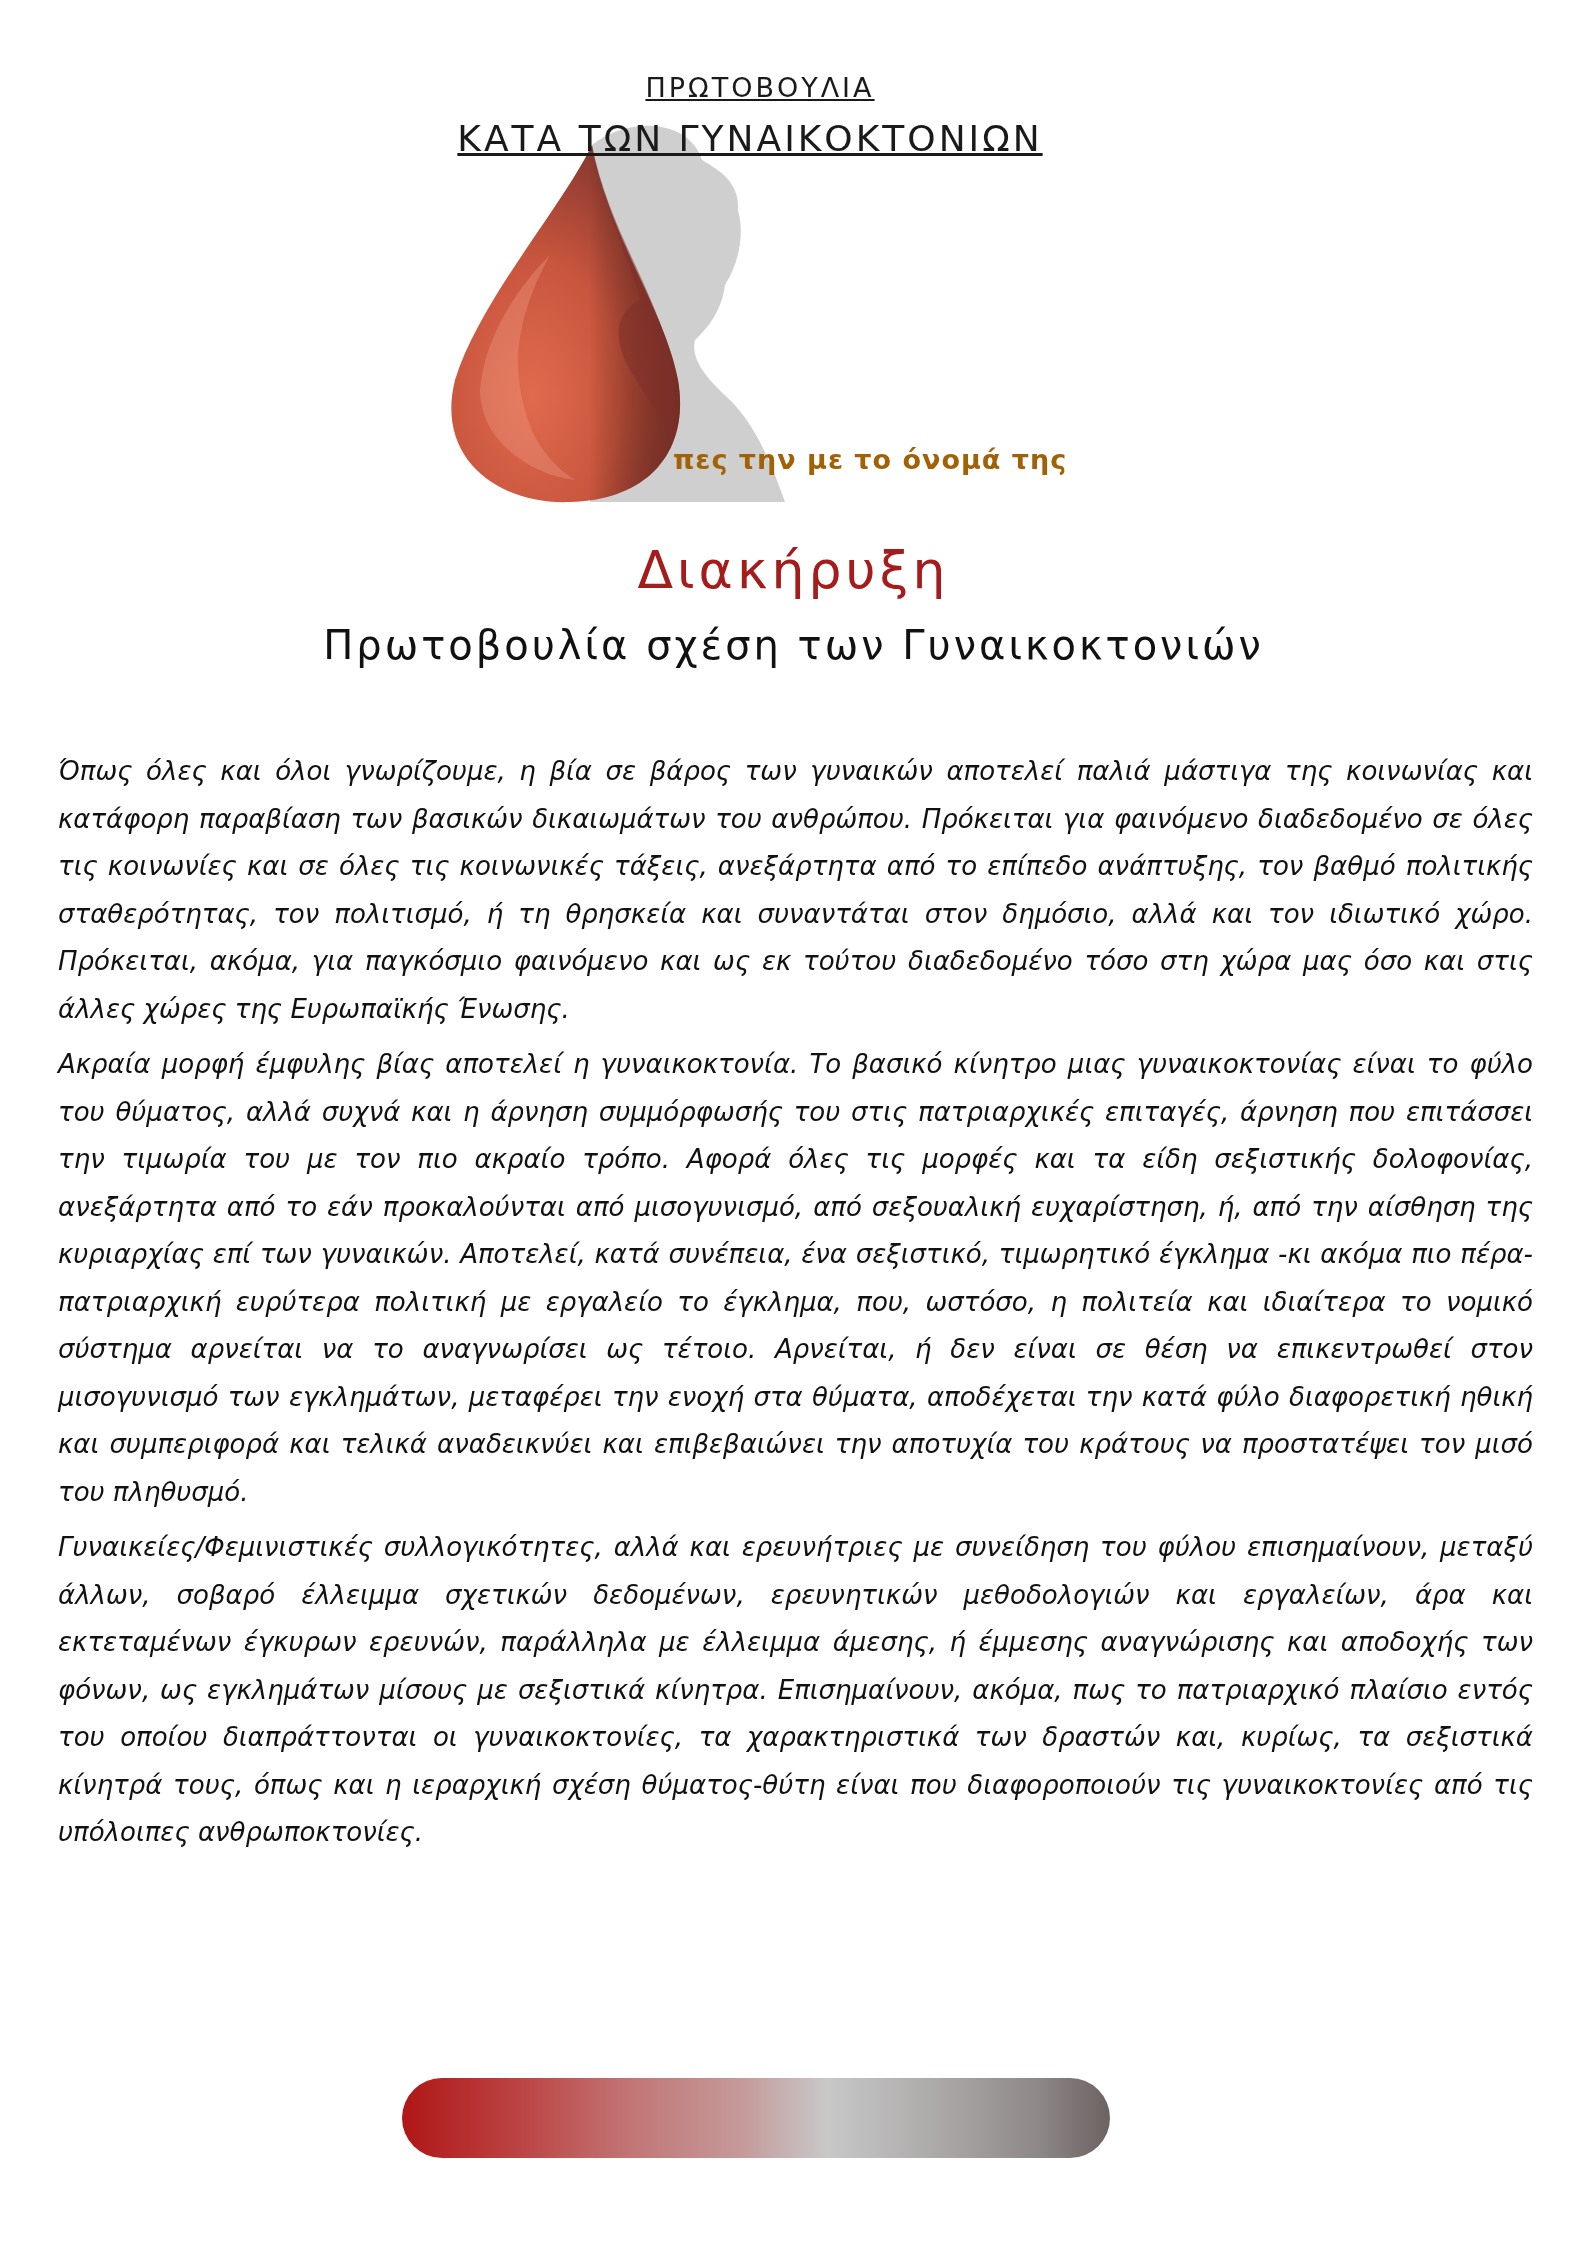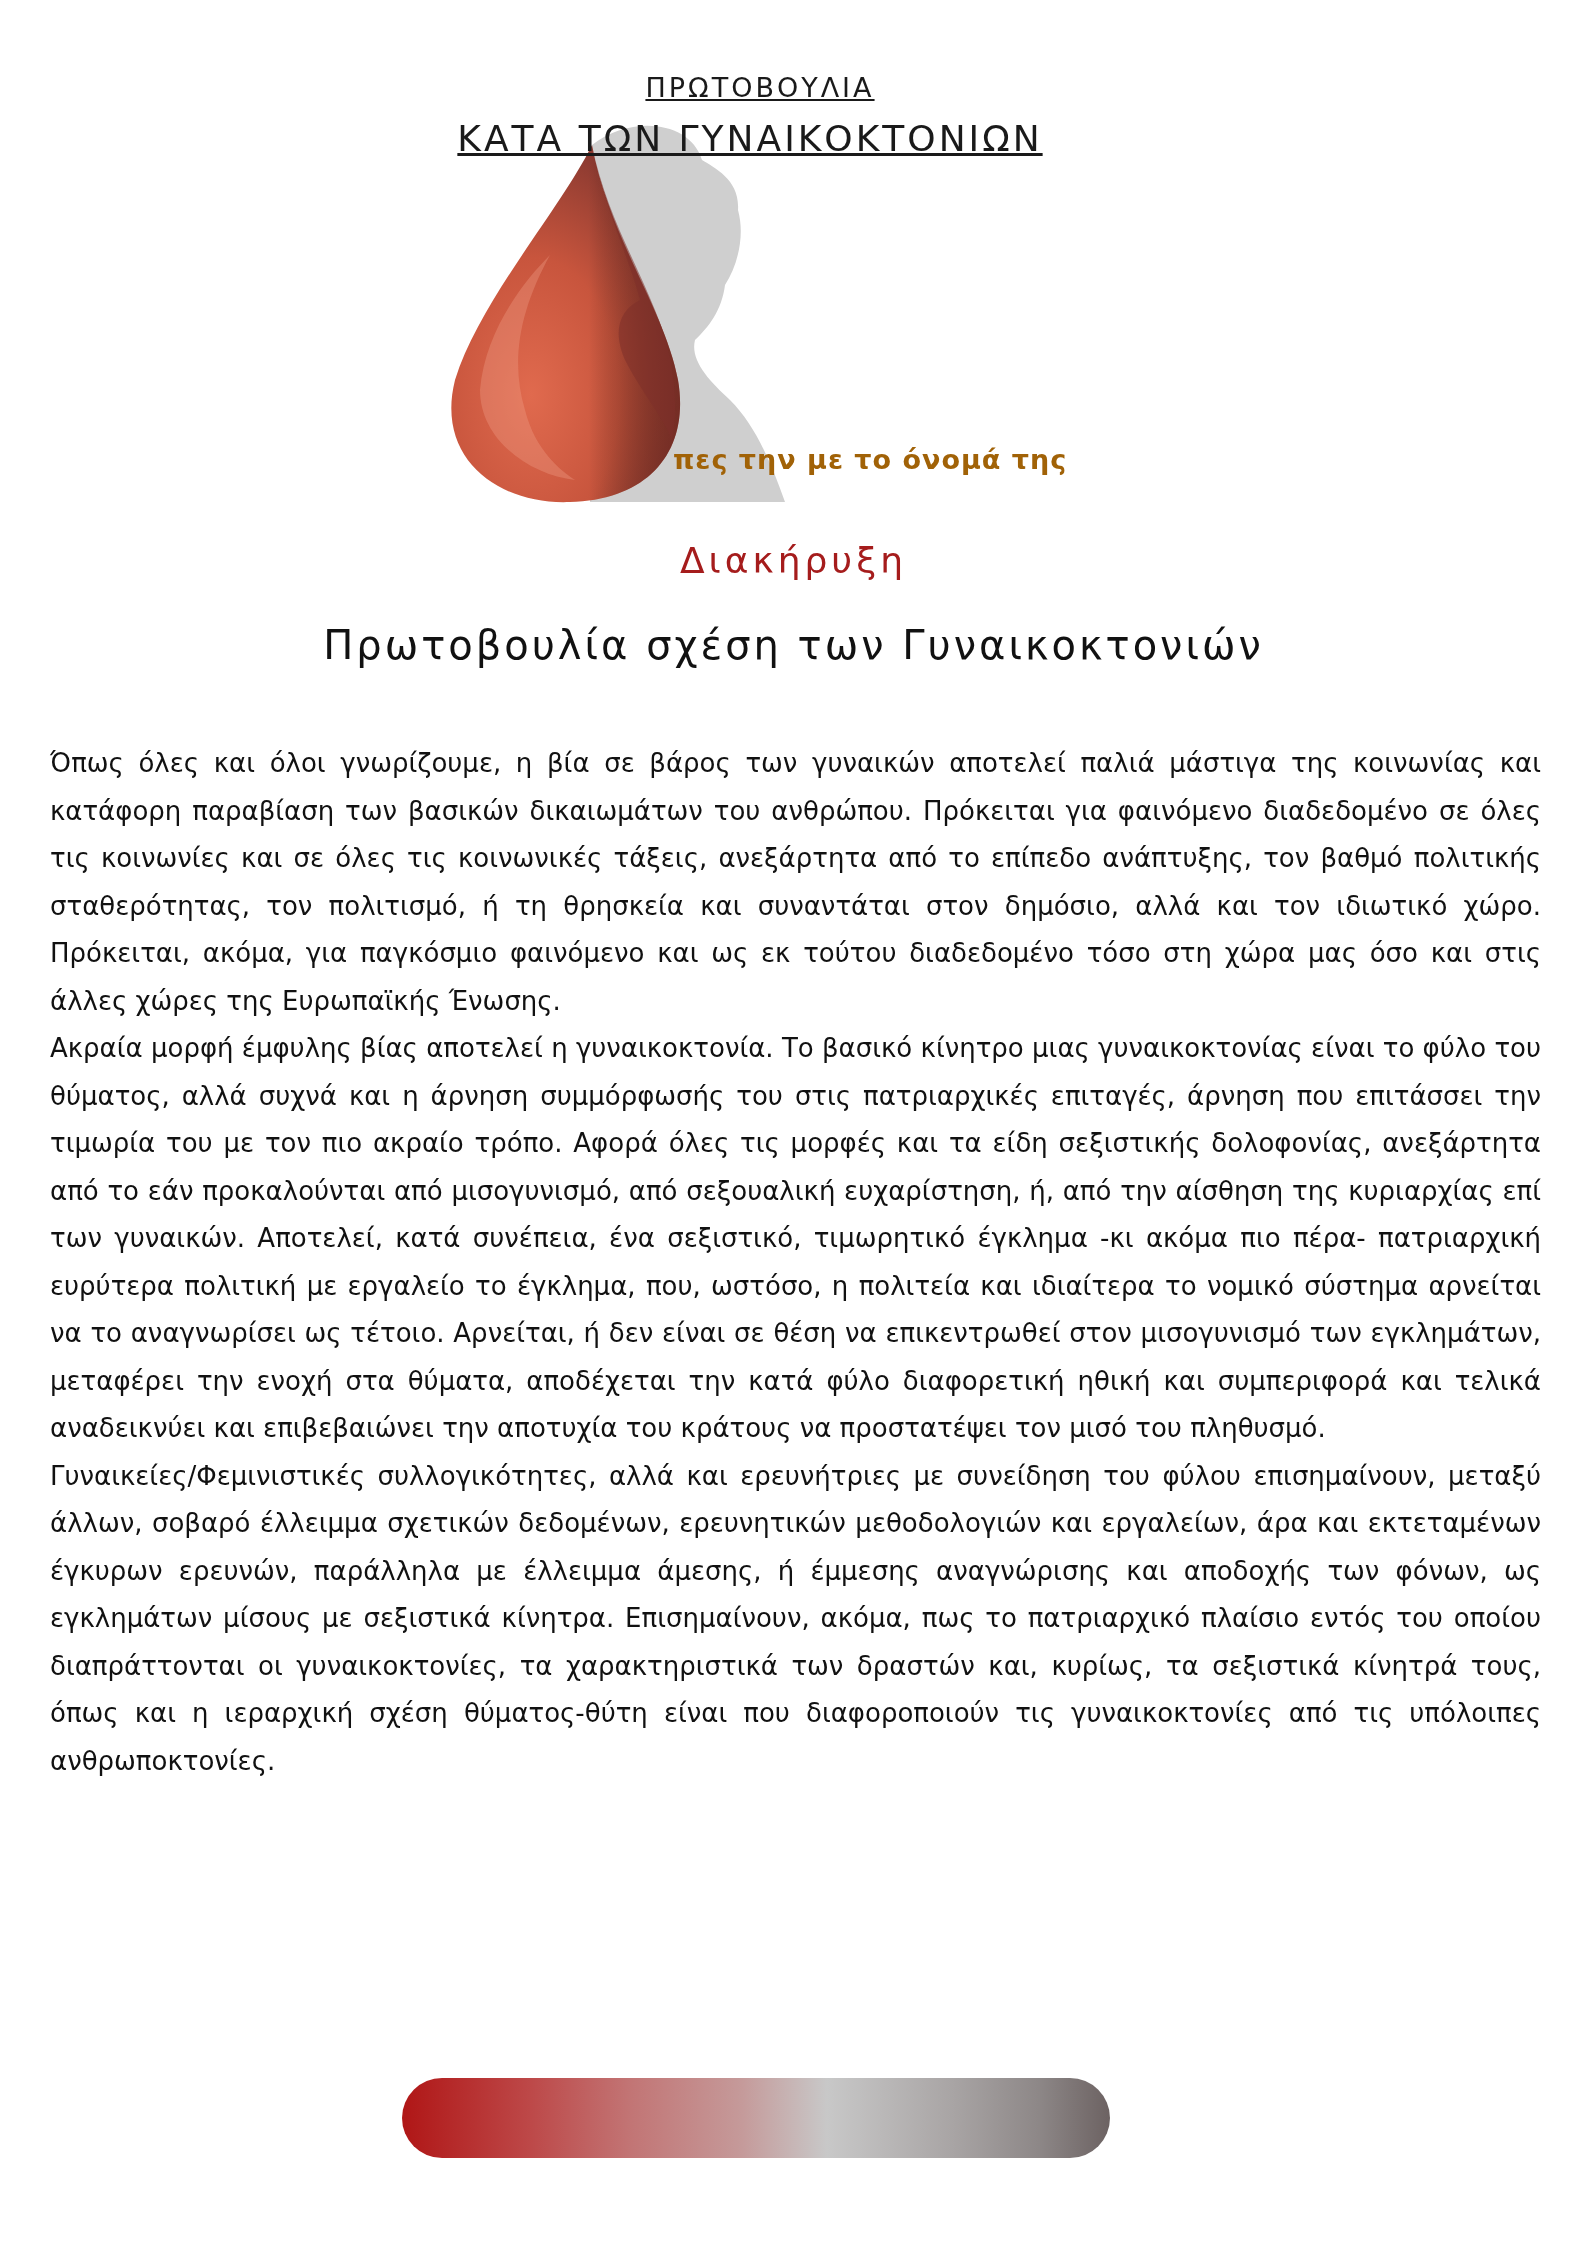--- a/index.html
+++ b/index.html
@@ -16,36 +16,36 @@
   .logo-line1 { top: 12px; font-size: 27px; text-decoration: underline; }
   .logo-line2 { top: 58px; font-size: 36px; left: -10px; text-decoration: underline; }
   .logo-tagline {
     position: absolute; left: 233px; top: 384px; font-size: 27px; font-weight: bold;
     color: #a16207; letter-spacing: 1px; white-space: nowrap;
   }
 
   
   .title {
     position: absolute; left: 0; width: 1587px; top: 540px; text-align: center;
-    font-size: 36px; color: #a51c1c; letter-spacing: 4px;
+    font-size: 52px; color: #a51c1c; letter-spacing: 4px;
     font-family: "DejaVu Sans", sans-serif;
   }
   .subtitle {
     position: absolute; left: 0; width: 1587px; top: 622px; text-align: center;
     font-size: 40px; color: #111; letter-spacing: 3px;
     font-family: "DejaVu Sans", sans-serif;
   }
 
   
   .body-text {
     position: absolute; left: 50px; top: 740px; width: 1491px;
     font-size: 26px; line-height: 47.5px; text-align: justify; color: #111;
     font-family: "DejaVu Sans", sans-serif;
   }
-  .body-text p { margin: 0; }
+  .body-text p { margin: 8px; font-style: italic; }
 
   
   .footer-bar {
     position: absolute; left: 402px; top: 2078px; width: 708px; height: 80px;
     border-radius: 40px / 40px;
     background: linear-gradient(90deg, #b01616 0%, #bd4848 18%, #c27474 32%, #c59a9a 48%, #c8c8c8 60%, #a8a4a4 78%, #8d8787 90%, #6c6262 100%);
   }
 </style>
 </head>
 <body>

